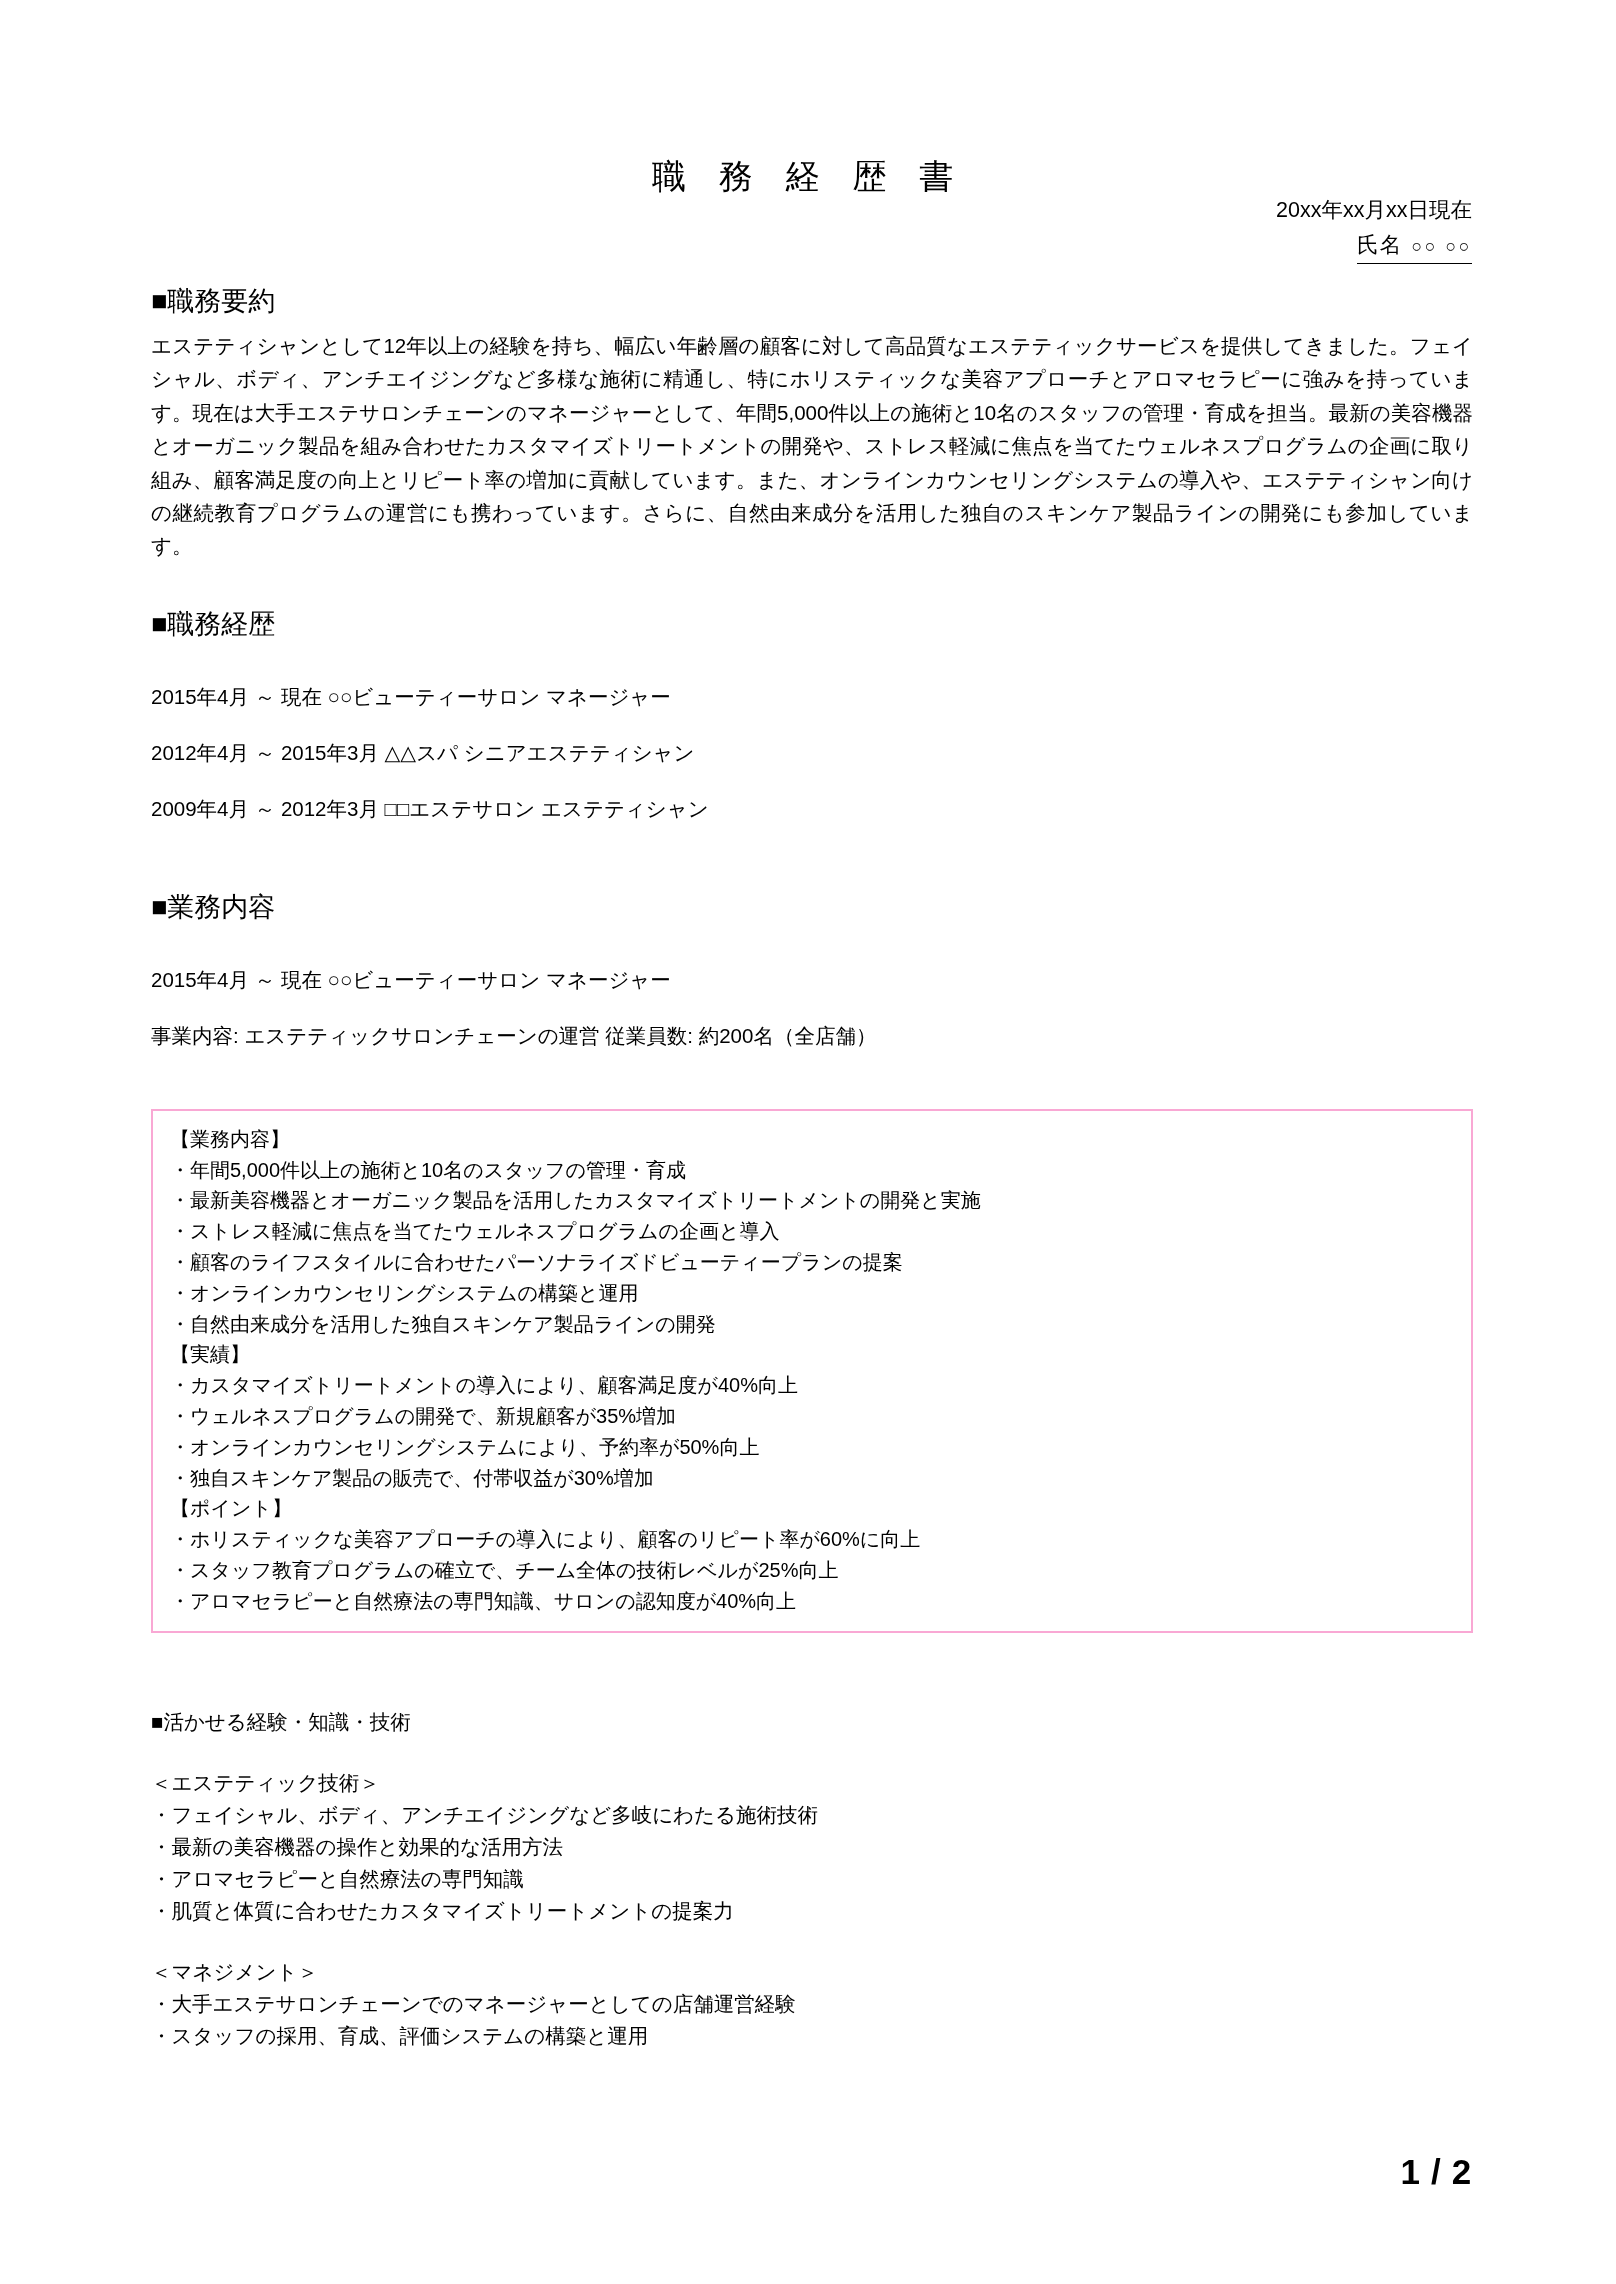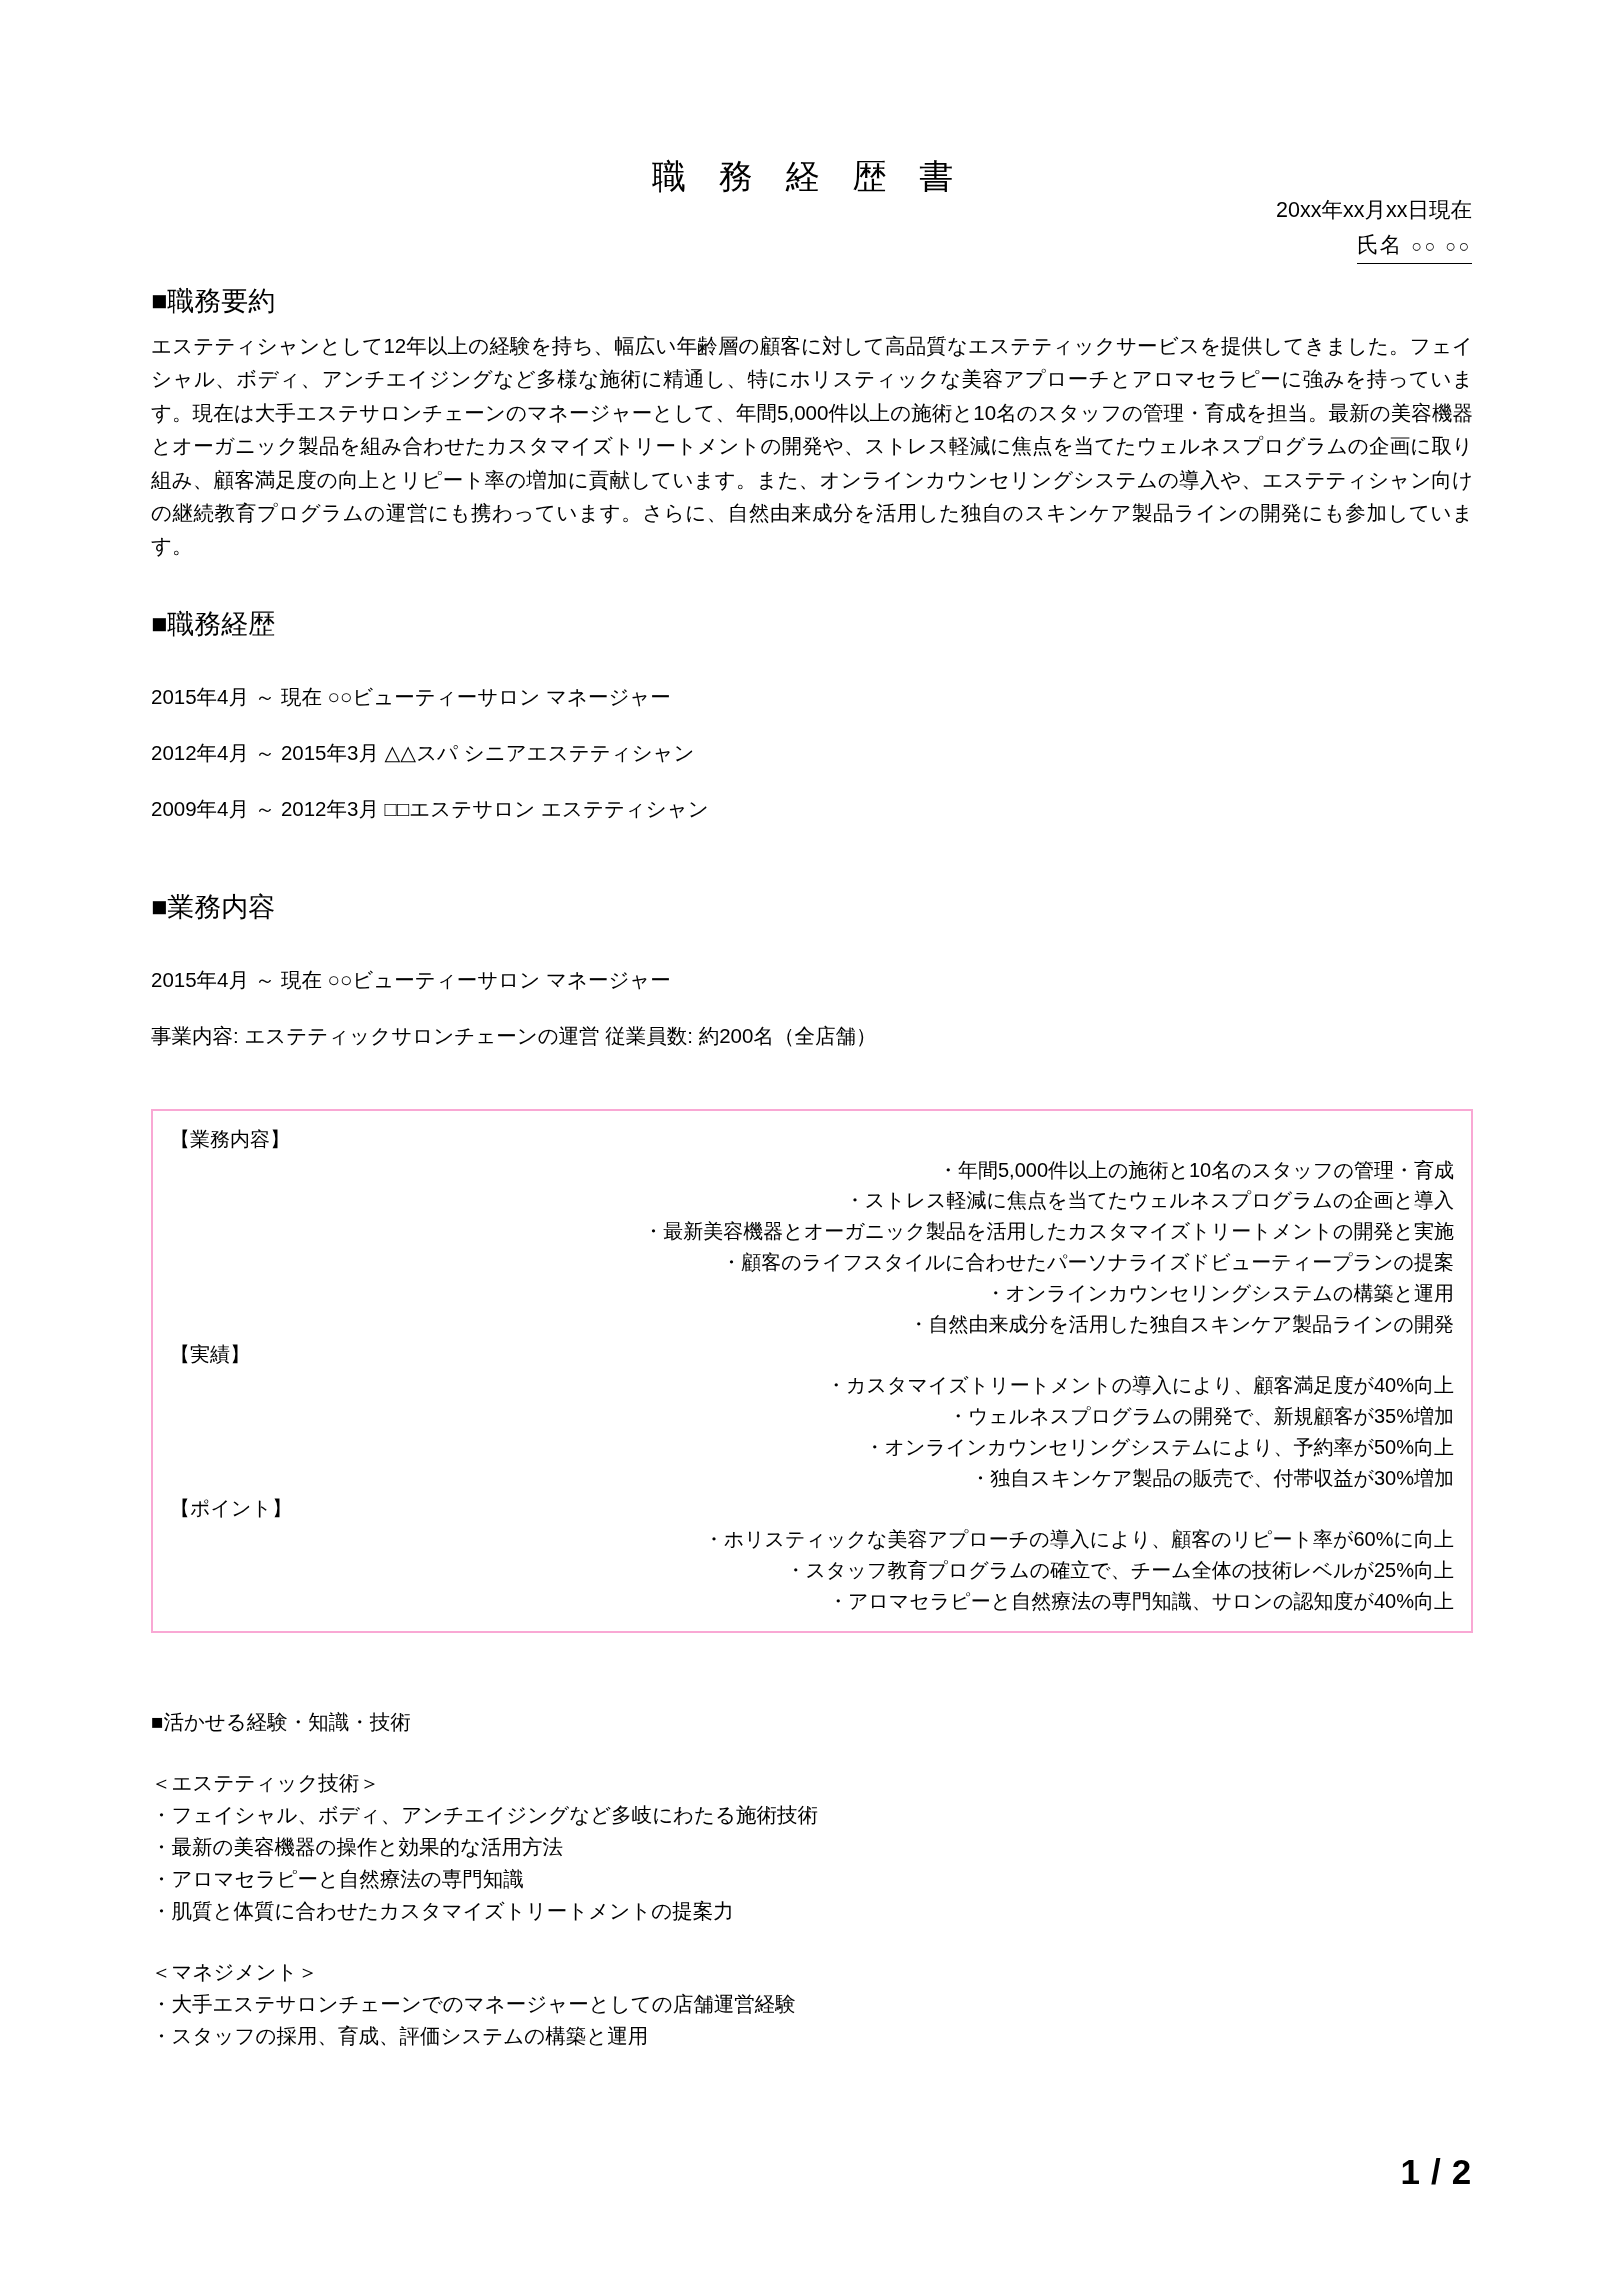--- a/index.html
+++ b/index.html
@@ -87,21 +87,21 @@
 
   
   .box {
     border: 2px solid #f9a8d4;
     box-sizing: border-box;
     width: 1322px;
     padding: 13px 17px 14.3px 17px;
     font-size: 20px;
     line-height: 1.54;
   }
-  .box .bline { margin: 0; white-space: nowrap; text-align: right; }
+  .box .bline { margin: 0; white-space: nowrap; }
   .box .bhead { margin: 0; }
 
   
   .skill-block p { margin: 0; font-size: 20.5px; line-height: 1.56; }
 
   
   .page-num {
     position: absolute;
     right: 145px;
     bottom: 92px;
@@ -149,22 +149,22 @@
       <p class="history-line">2015年4月 ～ 現在 ○○ビューティーサロン マネージャー</p>
       <div style="height:23.4px"></div>
       <p class="history-line">事業内容: エステティックサロンチェーンの運営 従業員数: 約200名（全店舗）</p>
     </div>
 
     <div style="height:56px"></div>
 
     <div class="box">
       <p class="bhead">【業務内容】</p>
       <p class="bline">・年間5,000件以上の施術と10名のスタッフの管理・育成</p>
+      <p class="bline">・最新美容機器とオーガニック製品を活用したカスタマイズトリートメントの開発と実施</p>
       <p class="bline">・ストレス軽減に焦点を当てたウェルネスプログラムの企画と導入</p>
-      <p class="bline">・最新美容機器とオーガニック製品を活用したカスタマイズトリートメントの開発と実施</p>
       <p class="bline">・顧客のライフスタイルに合わせたパーソナライズドビューティープランの提案</p>
       <p class="bline">・オンラインカウンセリングシステムの構築と運用</p>
       <p class="bline">・自然由来成分を活用した独自スキンケア製品ラインの開発</p>
 
       <p class="bhead">【実績】</p>
       <p class="bline">・カスタマイズトリートメントの導入により、顧客満足度が40%向上</p>
       <p class="bline">・ウェルネスプログラムの開発で、新規顧客が35%増加</p>
       <p class="bline">・オンラインカウンセリングシステムにより、予約率が50%向上</p>
       <p class="bline">・独自スキンケア製品の販売で、付帯収益が30%増加</p>
 

